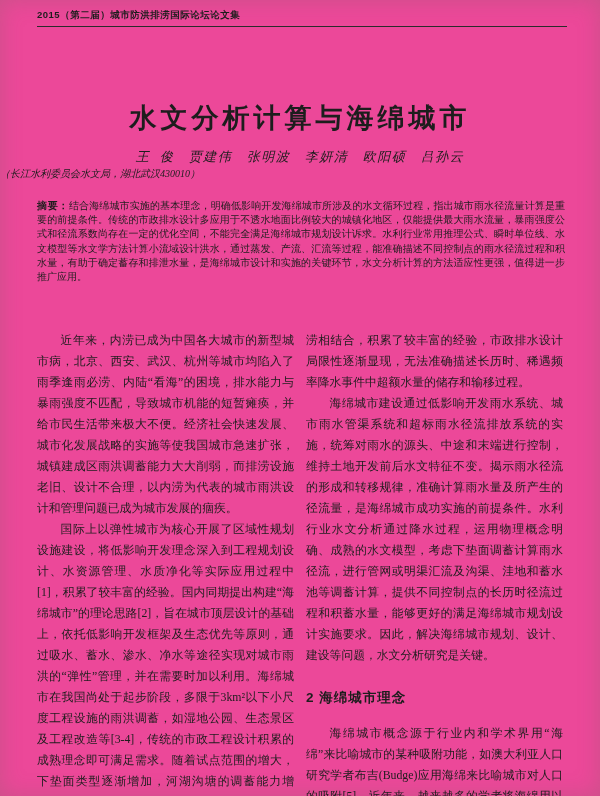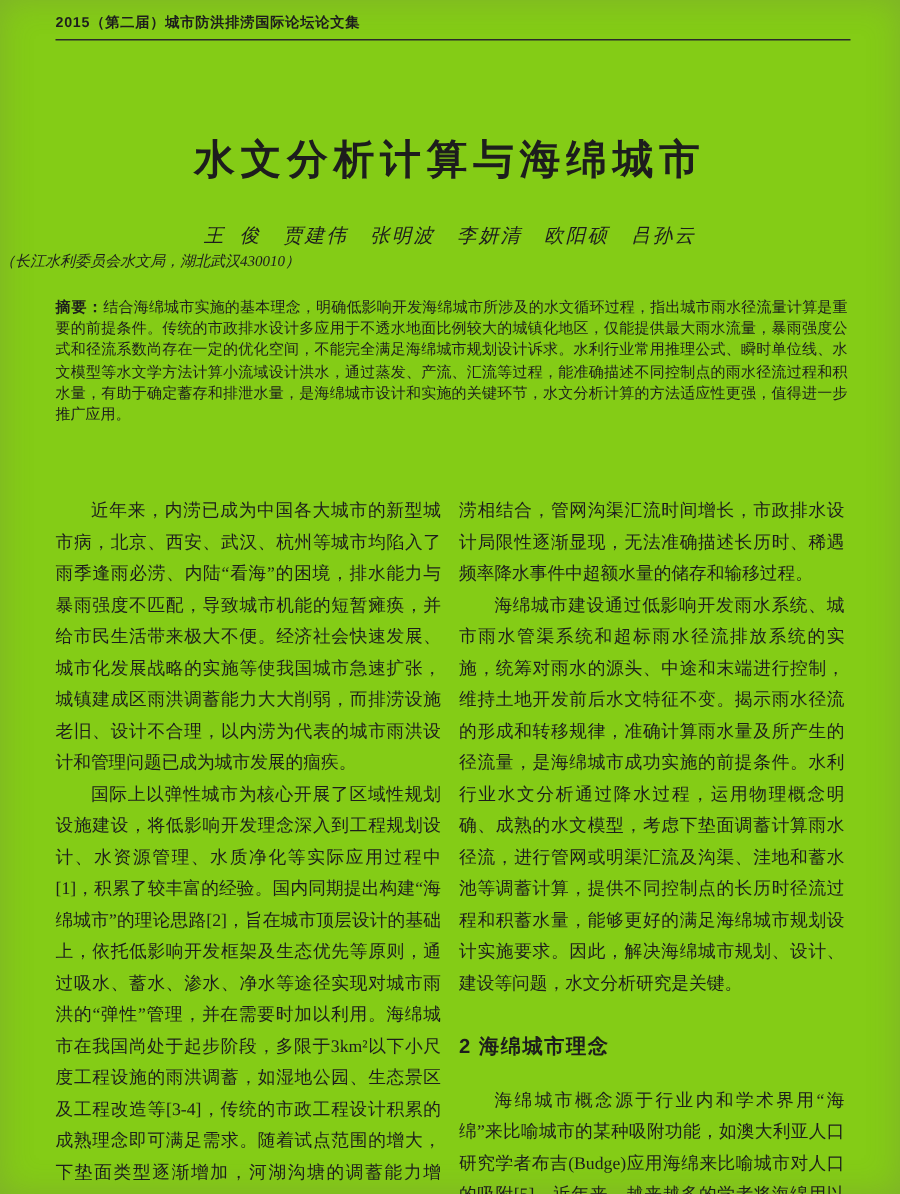--- a/index.html
+++ b/index.html
@@ -5,34 +5,34 @@
   * { margin:0; padding:0; box-sizing:border-box; }
   html, body { width:600px; height:796px; }
   body {
     background:#e9e7e2;
     font-family:"Liberation Serif","DejaVu Serif",serif;
     color:#1d1d1d;
     -webkit-font-smoothing:antialiased;
   }
   .page {
     position:relative; width:600px; height:796px;
-    background:#84cc16; overflow:hidden;
+    background:#ec4899; overflow:hidden;
     box-shadow: inset 0 0 22px rgba(110,105,95,0.28);
   }
   .header {
     position:absolute; left:37px; top:9px;
     font-size:9.5px; font-weight:bold; letter-spacing:0.5px;
     font-family:"Liberation Sans","DejaVu Sans",sans-serif;
   }
   .header-rule {
     position:absolute; left:37px; right:33px; top:26px;
     border-top:1.6px solid #2b2b2b;
   }
   .title {
-    position:absolute; left:0; right:0; top:88px;
+    position:absolute; left:0; right:0; top:100px;
     text-align:center; font-size:27px; font-weight:bold; letter-spacing:4px;
   }
   .authors {
     position:absolute; left:0; right:0; top:148px;
     text-align:center; font-size:13px; font-style:italic; letter-spacing:1.5px;font-family:Liberation Mono, monospace;
   }
   .affiliation {
     position:absolute; left:0; right:0; top:167px;
     text-align:left; font-size:10px; font-style:italic;
   }
@@ -78,19 +78,19 @@
 
   <p class="abstract"><b>摘要：</b><span>结合海绵城市实施的基本理念，明确低影响开发海绵城市所涉及的水文循环过程，指出城市雨水径流量计算是重要的前提条件。传统的市政排水设计多应用于不透水地面比例较大的城镇化地区，仅能提供最大雨水流量，暴雨强度公式和径流系数尚存在一定的优化空间，不能完全满足海绵城市规划设计诉求。水利行业常用推理公式、瞬时单位线、水文模型等水文学方法计算小流域设计洪水，通过蒸发、产流、汇流等过程，能准确描述不同控制点的雨水径流过程和积水量，有助于确定蓄存和排泄水量，是海绵城市设计和实施的关键环节，水文分析计算的方法适应性更强，值得进一步推广应用。</span></p>
 
 
   <div class="col col-left">
     <p class="indent">近年来，内涝已成为中国各大城市的新型城市病，北京、西安、武汉、杭州等城市均陷入了雨季逢雨必涝、内陆“看海”的困境，排水能力与暴雨强度不匹配，导致城市机能的短暂瘫痪，并给市民生活带来极大不便。经济社会快速发展、城市化发展战略的实施等使我国城市急速扩张，城镇建成区雨洪调蓄能力大大削弱，而排涝设施老旧、设计不合理，以内涝为代表的城市雨洪设计和管理问题已成为城市发展的痼疾。</p>
     <p class="indent">国际上以弹性城市为核心开展了区域性规划设施建设，将低影响开发理念深入到工程规划设计、水资源管理、水质净化等实际应用过程中[1]，积累了较丰富的经验。国内同期提出构建“海绵城市”的理论思路[2]，旨在城市顶层设计的基础上，依托低影响开发框架及生态优先等原则，通过吸水、蓄水、渗水、净水等途径实现对城市雨洪的“弹性”管理，并在需要时加以利用。海绵城市在我国尚处于起步阶段，多限于3km²以下小尺度工程设施的雨洪调蓄，如湿地公园、生态景区及工程改造等[3-4]，传统的市政工程设计积累的成熟理念即可满足需求。随着试点范围的增大，下垫面类型逐渐增加，河湖沟塘的调蓄能力增强，较大面积的径流形成规律随之改变，由市政雨水管渠排水演变为水利排涝与城市排</p>
   </div>
 
   <div class="col col-right">
-    <p>涝相结合，管网沟渠汇流时间增长，市政排水设计局限性逐渐显现，无法准确描述长历时、稀遇频率降水事件中超额水量的储存和输移过程。</p>
+    <p>涝相结合，积累了较丰富的经验，市政排水设计局限性逐渐显现，无法准确描述长历时、稀遇频率降水事件中超额水量的储存和输移过程。</p>
     <p class="indent">海绵城市建设通过低影响开发雨水系统、城市雨水管渠系统和超标雨水径流排放系统的实施，统筹对雨水的源头、中途和末端进行控制，维持土地开发前后水文特征不变。揭示雨水径流的形成和转移规律，准确计算雨水量及所产生的径流量，是海绵城市成功实施的前提条件。水利行业水文分析通过降水过程，运用物理概念明确、成熟的水文模型，考虑下垫面调蓄计算雨水径流，进行管网或明渠汇流及沟渠、洼地和蓄水池等调蓄计算，提供不同控制点的长历时径流过程和积蓄水量，能够更好的满足海绵城市规划设计实施要求。因此，解决海绵城市规划、设计、建设等问题，水文分析研究是关键。</p>
     <h2>2 海绵城市理念</h2>
     <p class="indent">海绵城市概念源于行业内和学术界用“海绵”来比喻城市的某种吸附功能，如澳大利亚人口研究学者布吉(Budge)应用海绵来比喻城市对人口的吸附[5]。近年来，越来越多的学者将海绵用以比喻城市或土地的雨涝调蓄能力，海绵城市被解释为城市能够像海绵一样，在适应环境变化和应对自然灾害方面具有良好的弹性，下雨时</p>
   </div>
 
 </div>
 
 </body></html>

